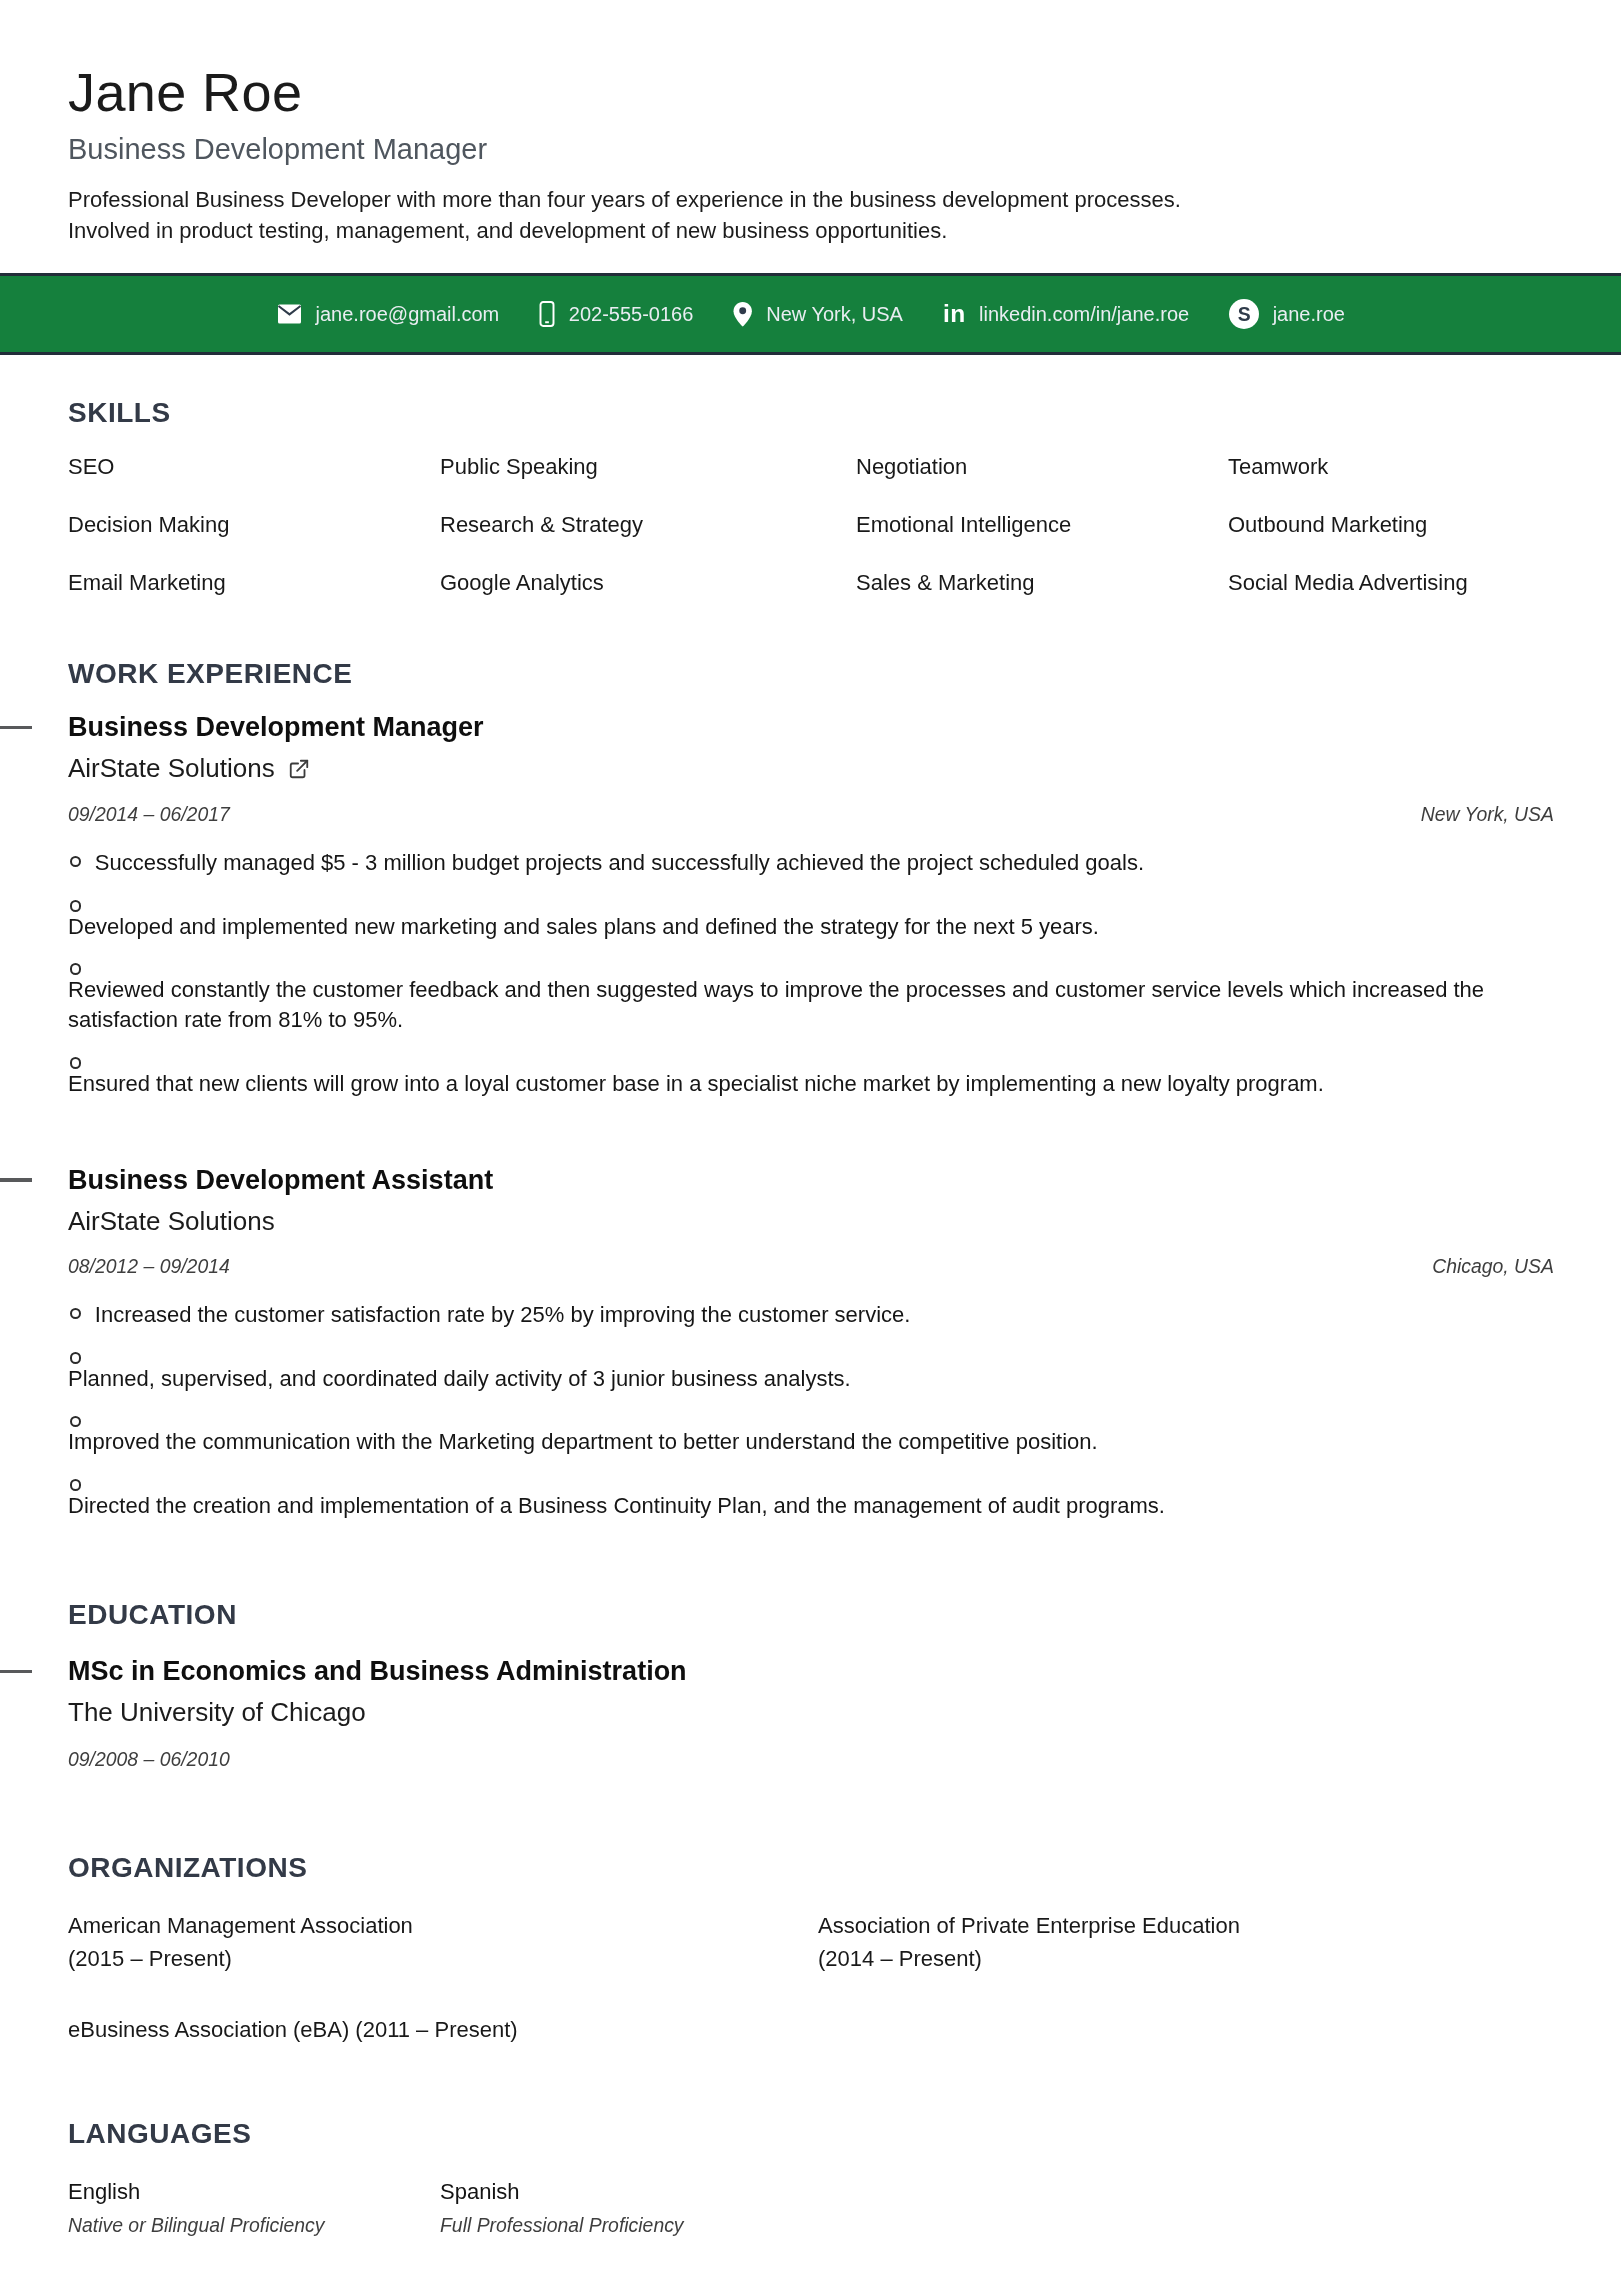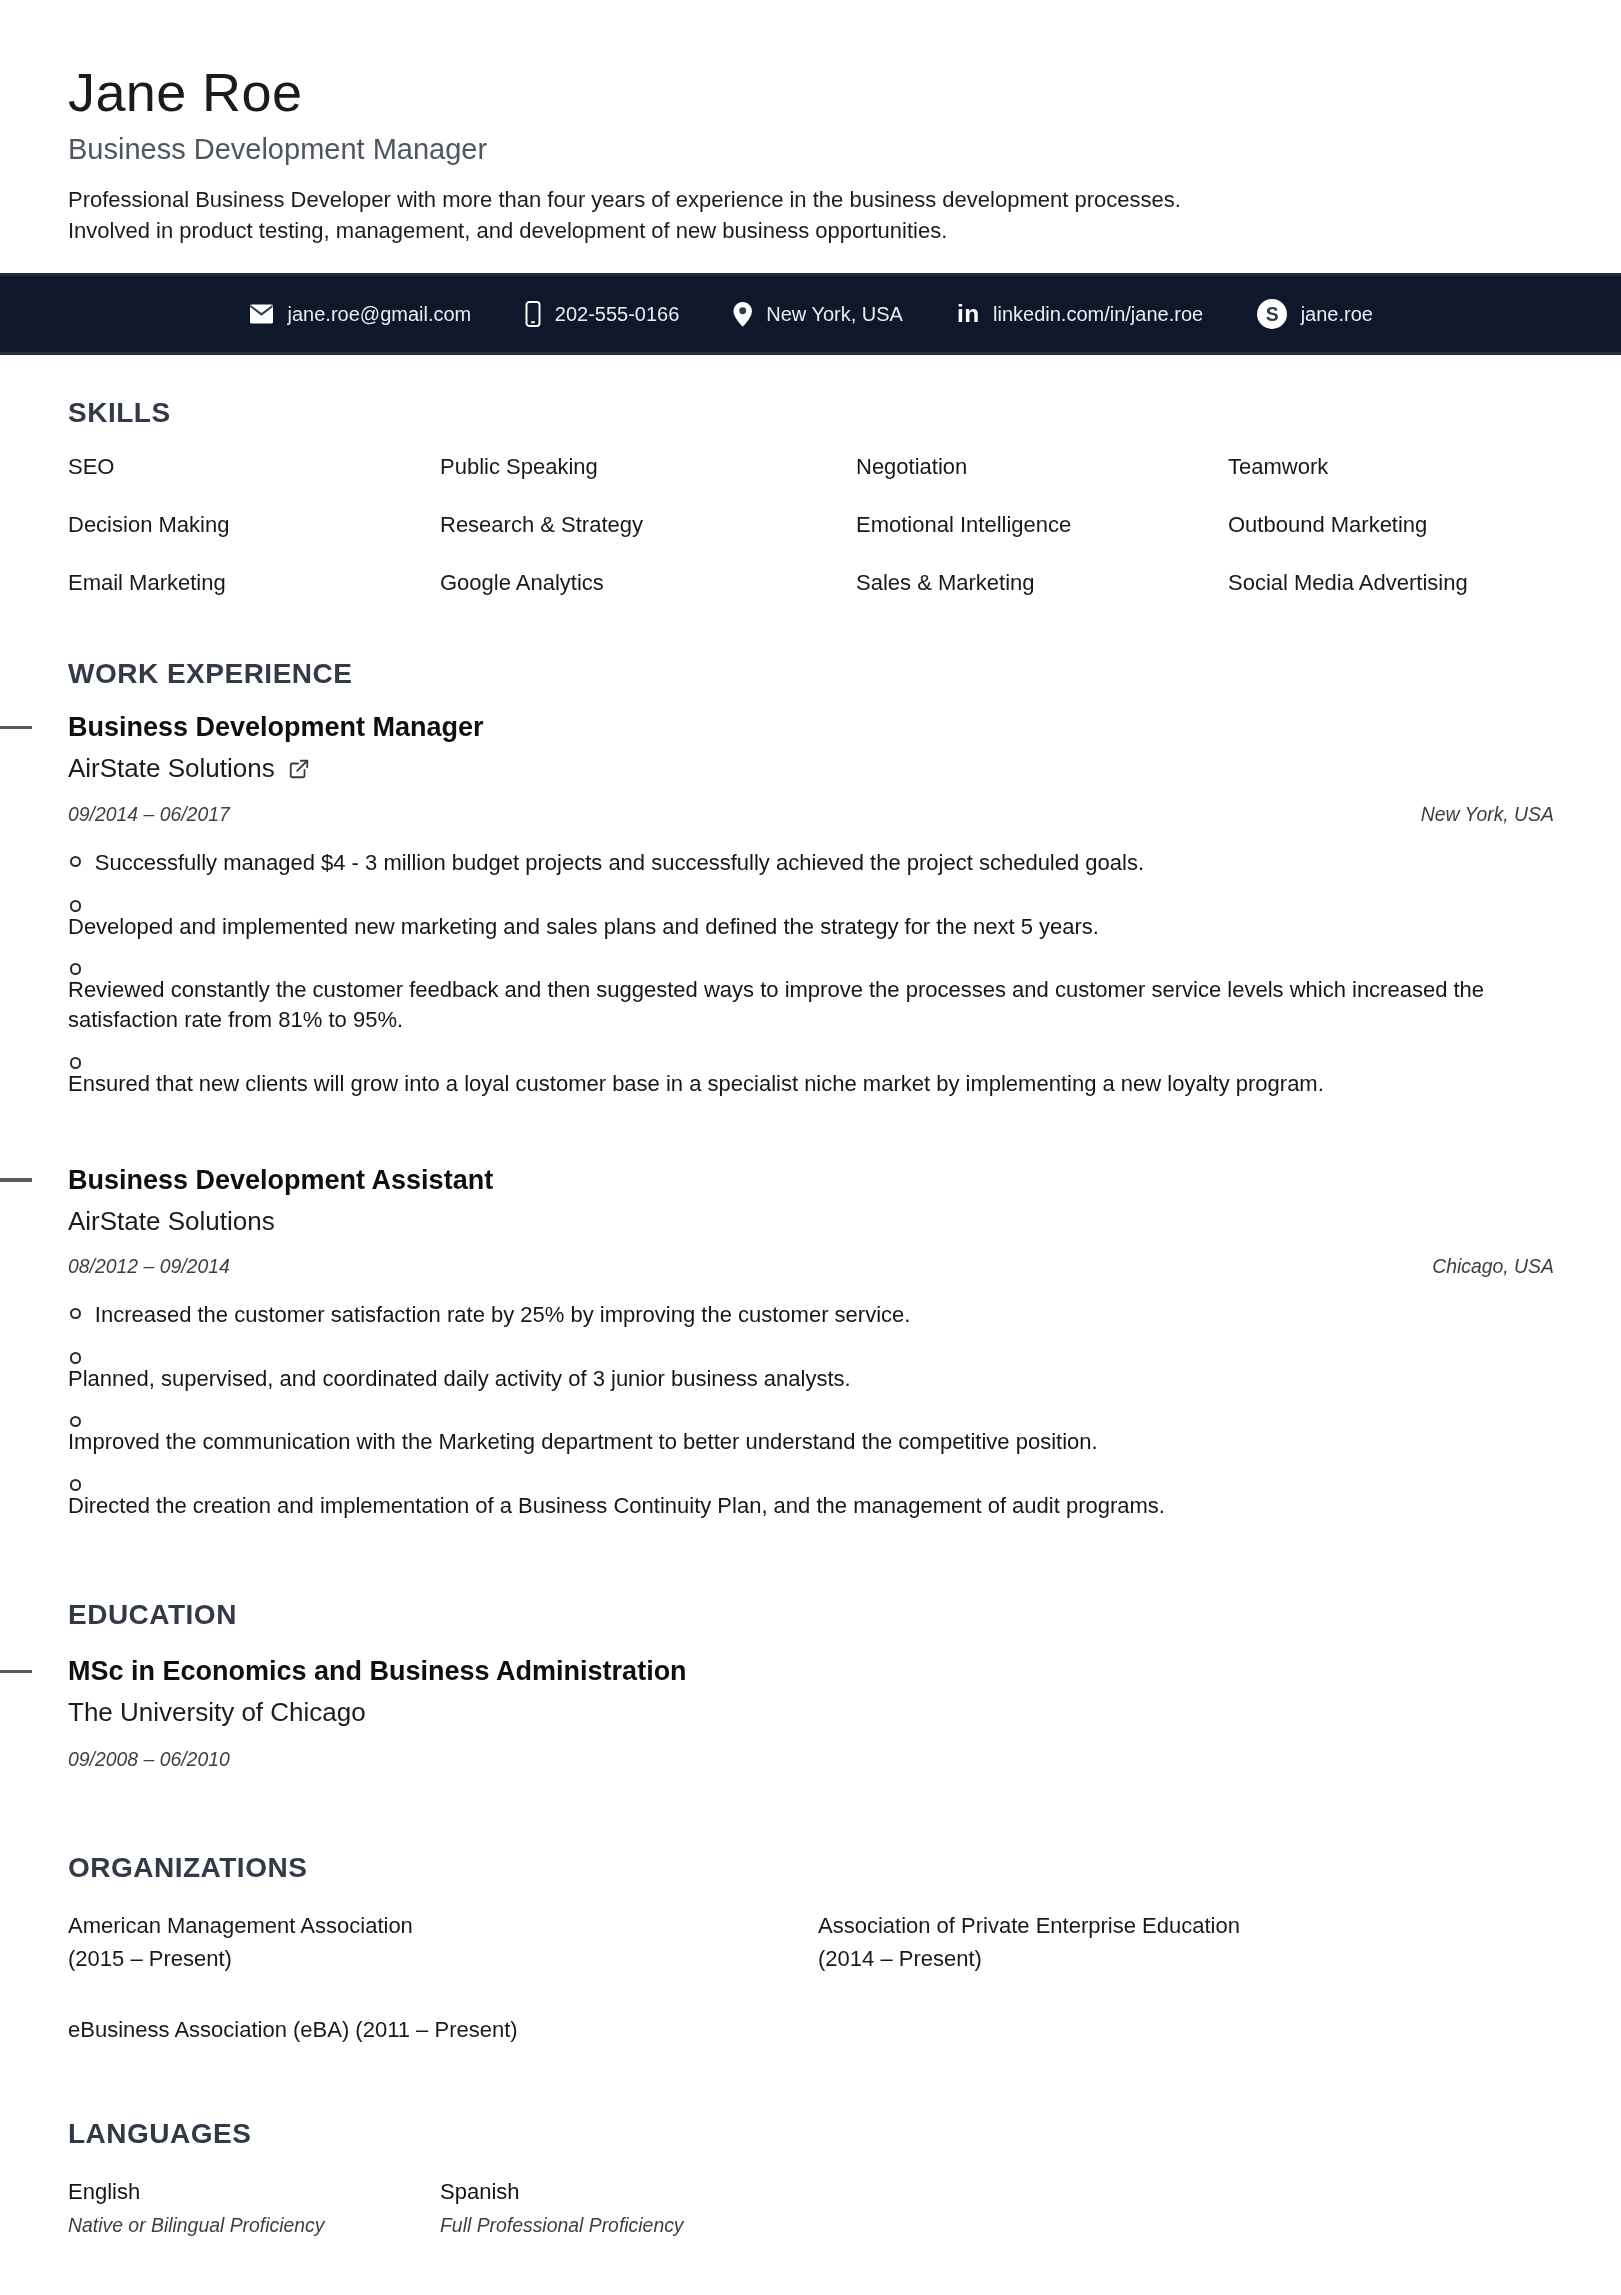--- a/index.html
+++ b/index.html
@@ -8,23 +8,23 @@
 
   
   .rheader{padding:64px 68px 0 68px;}
   .person-name{margin:0;font-size:54px;line-height:1.05;font-weight:500;color:#1b1b1b;letter-spacing:0.4px;}
   .person-title{margin-top:12px;font-size:29px;color:#4f565e;font-weight:400;}
   .summary{margin-top:18.6px;font-size:22px;line-height:31px;color:#1c1c1c;}
   .summary .sline{display:block;}
 
   
   .contact-bar{
-    margin-top:27px;height:76px;background:#0f172a;
+    margin-top:27px;height:76px;background:#15803d;
     border-top:3.4px solid #222d39;border-bottom:3.4px solid #222d39;
-    display:flex;align-items:center;justify-content:center;gap:54px;
+    display:flex;align-items:center;justify-content:center;gap:40px;
   }
   .citem{display:flex;align-items:center;gap:13.5px;color:#e9edf2;font-size:20px;cursor:pointer;}
   .cicon{display:flex;align-items:center;justify-content:center;flex:none;}
   .in-badge{font-weight:700;font-size:24.5px;color:#ffffff;line-height:1;letter-spacing:0.4px;}
   .skype-badge{width:30px;height:30px;border-radius:50%;background:#ffffff;color:#2f3b4a;
     font-weight:700;font-size:19.4px;display:flex;align-items:center;justify-content:center;}
 
   
   .content{padding:0 68px;}
   .sec-heading{margin:0;font-size:28px;font-weight:700;color:#333a47;letter-spacing:0.5px;}
@@ -151,21 +151,21 @@
               </svg>
           </span>
         </div>
         <div class="meta-row">
           <span>09/2014 – 06/2017</span>
           <span>New York, USA</span>
         </div>
         <ul class="bullets">
           <li>
               <span class="dot"></span>
-              <span>Successfully managed $4 - 3 million budget projects and successfully achieved the project scheduled goals.</span>
+              <span>Successfully managed $5 - 3 million budget projects and successfully achieved the project scheduled goals.</span>
             </li>
           <li>
               <span class="dot"></span>
               <span>Developed and implemented new marketing and sales plans and defined the strategy for the next 5 years.</span>
             </li>
           <li>
               <span class="dot"></span>
               <span>Reviewed constantly the customer feedback and then suggested ways to improve the processes and customer service levels which increased the satisfaction rate from 81% to 95%.</span>
             </li>
           <li>

